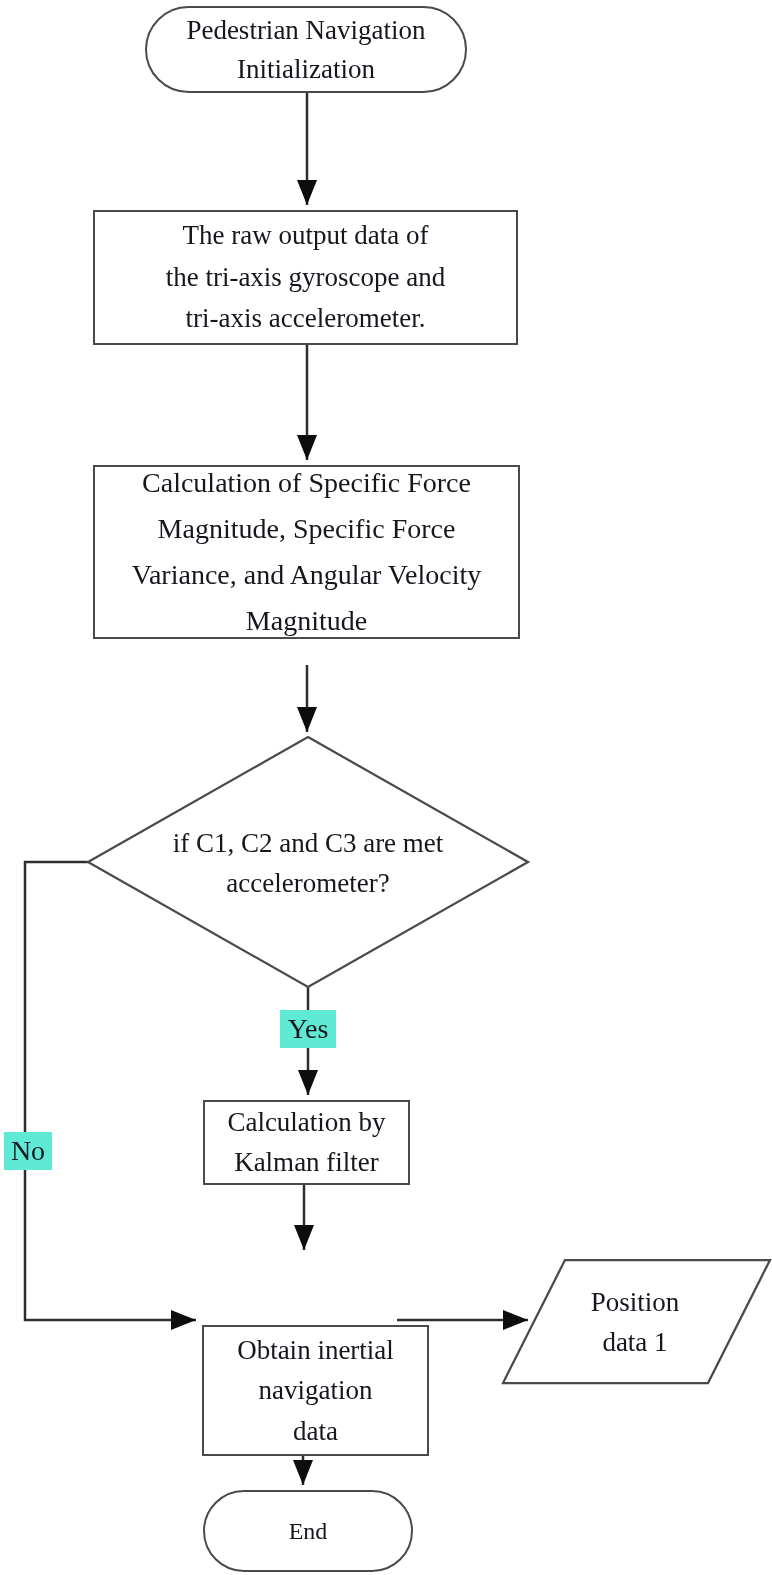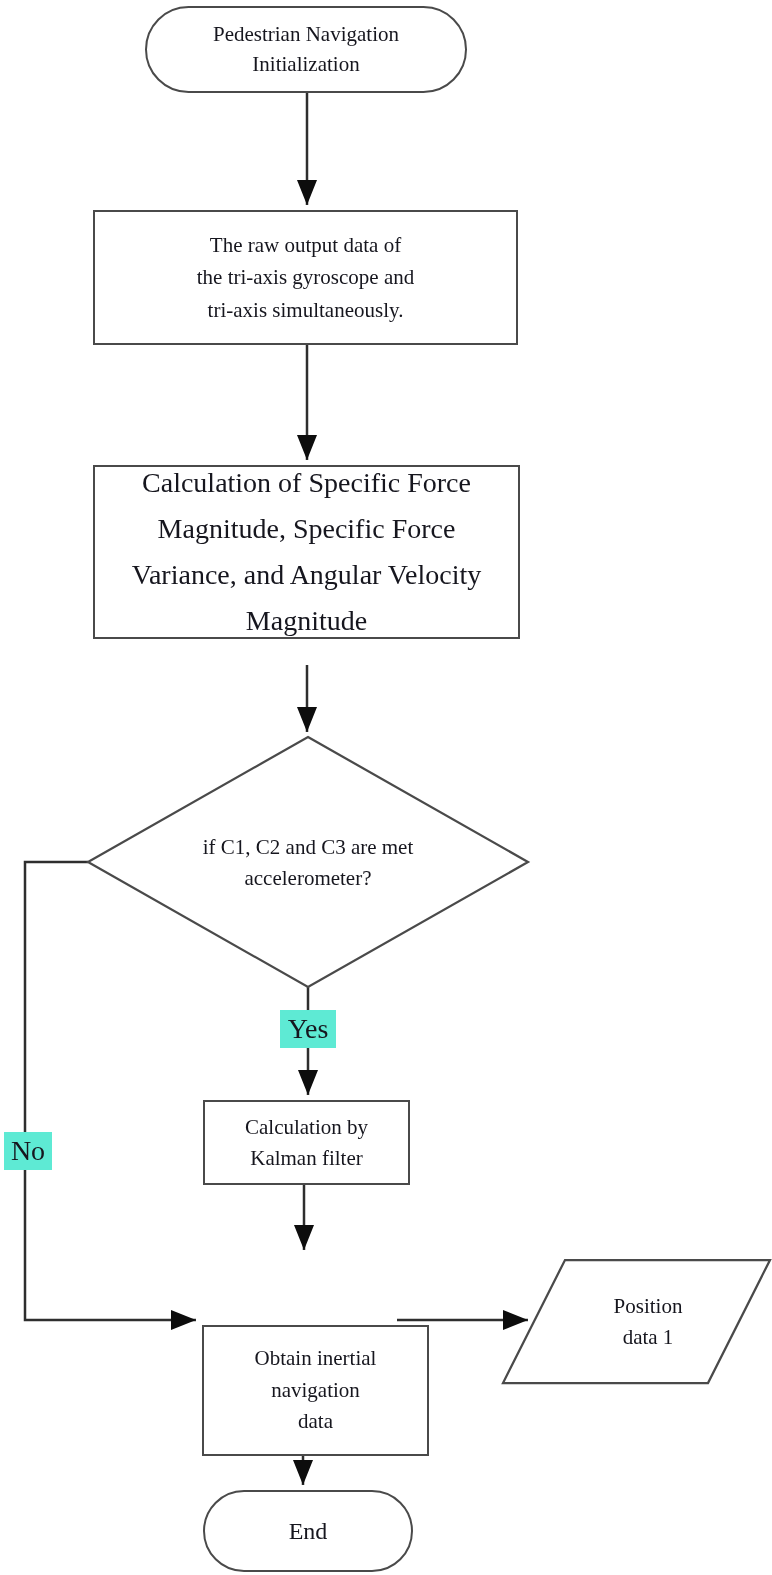--- a/index.html
+++ b/index.html
@@ -25,21 +25,21 @@
   }
   .node {
     position: absolute;
     box-sizing: border-box;
     display: flex;
     align-items: center;
     justify-content: center;
     text-align: center;
     white-space: pre-line;
     background: #ffffff;
-    font-size: 21px;
+    font-size: 27px;
   }
   .bordered {
     border: 2.5px solid #4a4a4a;
   }
   .terminator {
     border-radius: 44px;
   }
   .shape-text {
     
     background: transparent;
@@ -53,21 +53,21 @@
     background: #5eead4;
     font-size: 28px;
     line-height: 1;
   }
   .n-start        { left: 145px; top: 6px;    width: 322px; height: 87px;  line-height: 1.42; }
   .n-raw          { left: 93px;  top: 210px;  width: 425px; height: 135px; line-height: 1.55; }
   .n-calc         { left: 93px;  top: 465px;  width: 427px; height: 174px; font-size: 28px; line-height: 1.65; }
   .n-decision     { left: 118px; top: 818px;  width: 380px; height: 90px;  line-height: 1.5; }
   .n-kalman       { left: 203px; top: 1100px; width: 207px; height: 85px;  line-height: 1.45; }
   .n-obtain       { left: 202px; top: 1325px; width: 227px; height: 131px; line-height: 1.5; }
-  .n-position     { left: 558px; top: 1276px; width: 180px; height: 92px;  line-height: 1.5; }
+  .n-position     { left: 545px; top: 1276px; width: 180px; height: 92px;  line-height: 1.5; }
   .n-end          { left: 203px; top: 1490px; width: 210px; height: 82px;  font-size: 24px; border-radius: 41px; }
   .l-yes          { left: 280px; top: 1010px; width: 56px;  height: 38px; }
   .l-no           { left: 4px;   top: 1132px; width: 48px;  height: 38px; }
   .flow-line {
     stroke: #2e2e2e;
     stroke-width: 2.5;
     fill: none;
   }
   .flow-shape {
     stroke: #4a4a4a;
@@ -106,21 +106,21 @@
     <polygon class="flow-shape" points="308,737 528,862 308,987 88,862"></polygon>
 
     <polygon class="flow-shape" points="565,1260 770,1260 708,1383 503,1383"></polygon>
   </svg>
 
   <div class="node bordered terminator n-start">Pedestrian Navigation
 Initialization</div>
 
   <div class="node bordered n-raw">The raw output data of
 the tri-axis gyroscope and
-tri-axis simultaneously.</div>
+tri-axis accelerometer.</div>
 
   <div class="node bordered n-calc">Calculation of Specific Force
 Magnitude, Specific Force
 Variance, and Angular Velocity
 Magnitude</div>
 
   <div class="node shape-text n-decision">if C1, C2 and C3 are met
 accelerometer?</div>
 
   <div class="edge-label l-yes">Yes</div>

